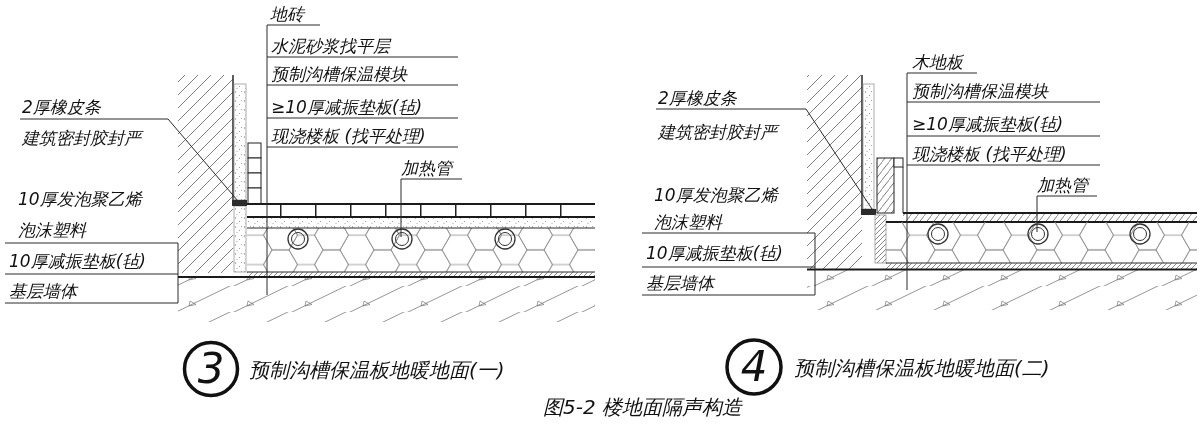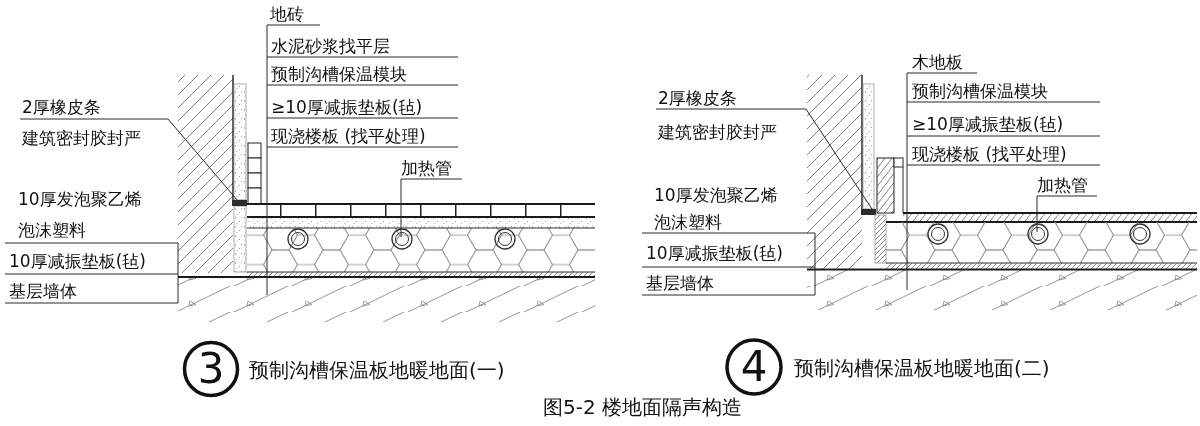--- a/index.html
+++ b/index.html
@@ -1,17 +1,17 @@
 <!DOCTYPE html>
 <html><head>
 <meta charset="utf-8">
 <style>
   html,body{margin:0;padding:0;background:#ffffff;}
   .stage{position:relative;width:1200px;height:426px;background:#fff;overflow:hidden;
-         font-family:"DejaVu Sans",sans-serif;}
+         font-family:"DejaVu Sans",sans-serif;font-style:italic;}
   svg{display:block;}
   .ln   {stroke:#2a2a2a;stroke-width:1;fill:none;}
   .ln15 {stroke:#2a2a2a;stroke-width:1.5;fill:none;}
   .ln2  {stroke:#1a1a1a;stroke-width:2;fill:none;}
   .ln22 {stroke:#1a1a1a;stroke-width:2.2;fill:none;}
   .lbl  {font-family:"DejaVu Sans",sans-serif;font-size:17px;fill:#111;}
   .cap  {font-family:"DejaVu Sans",sans-serif;font-size:20px;fill:#111;}
   .num  {font-family:"DejaVu Sans",sans-serif;font-size:42px;fill:#111;}
   .figcap{font-family:"DejaVu Sans",sans-serif;font-size:20px;fill:#111;}
   .pipe {stroke:#333;fill:none;}

